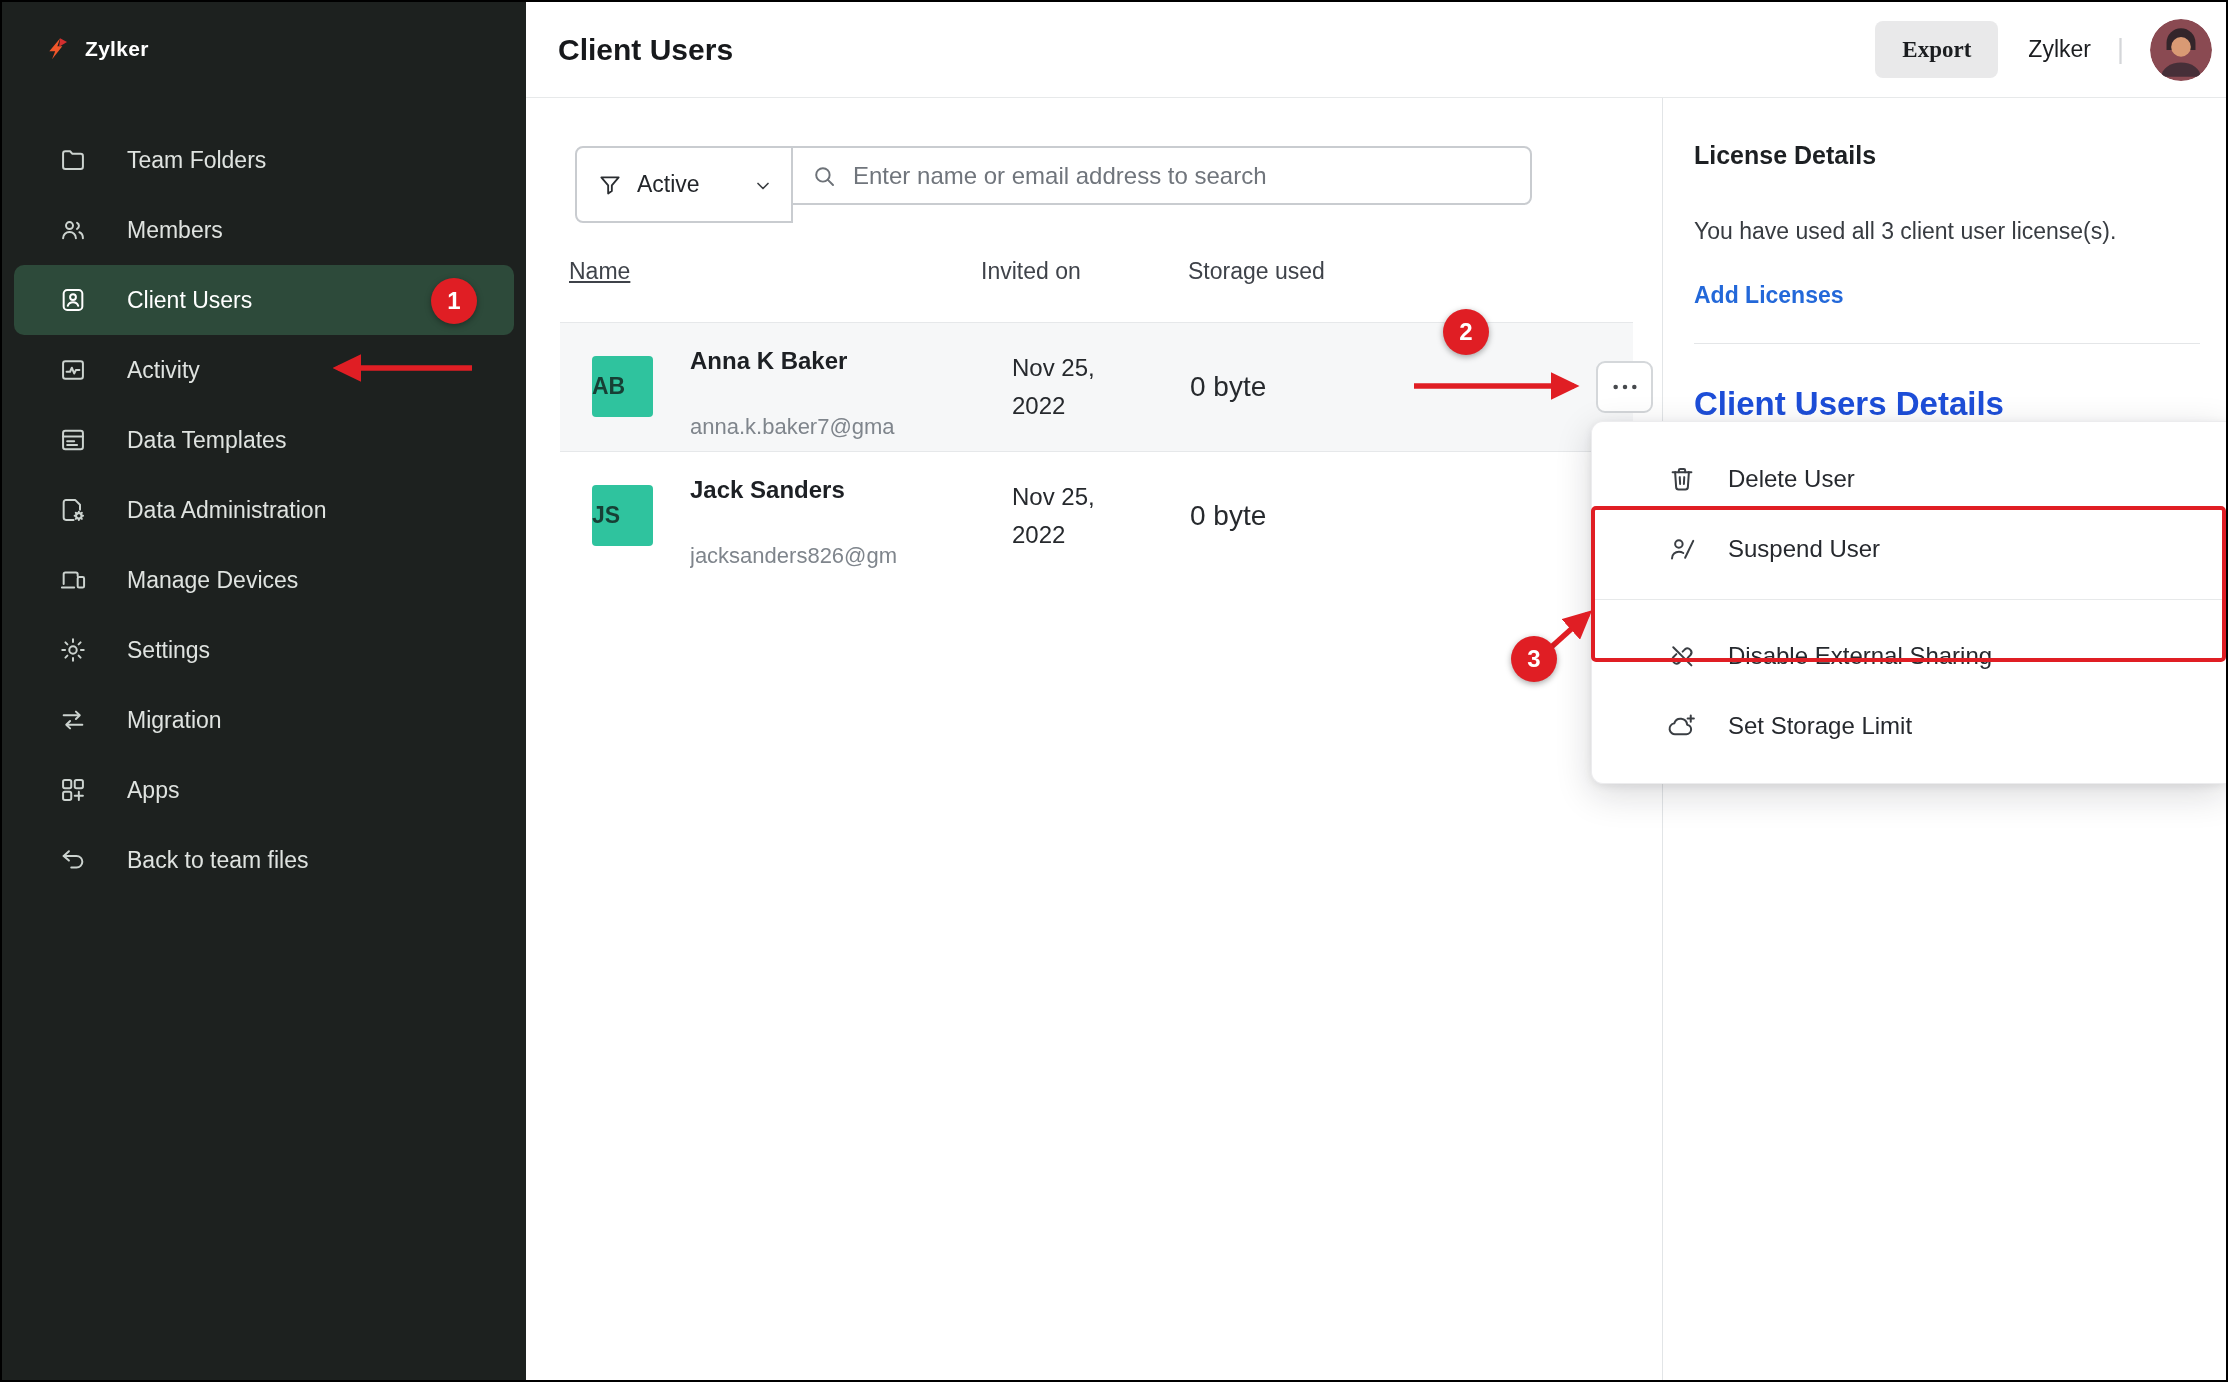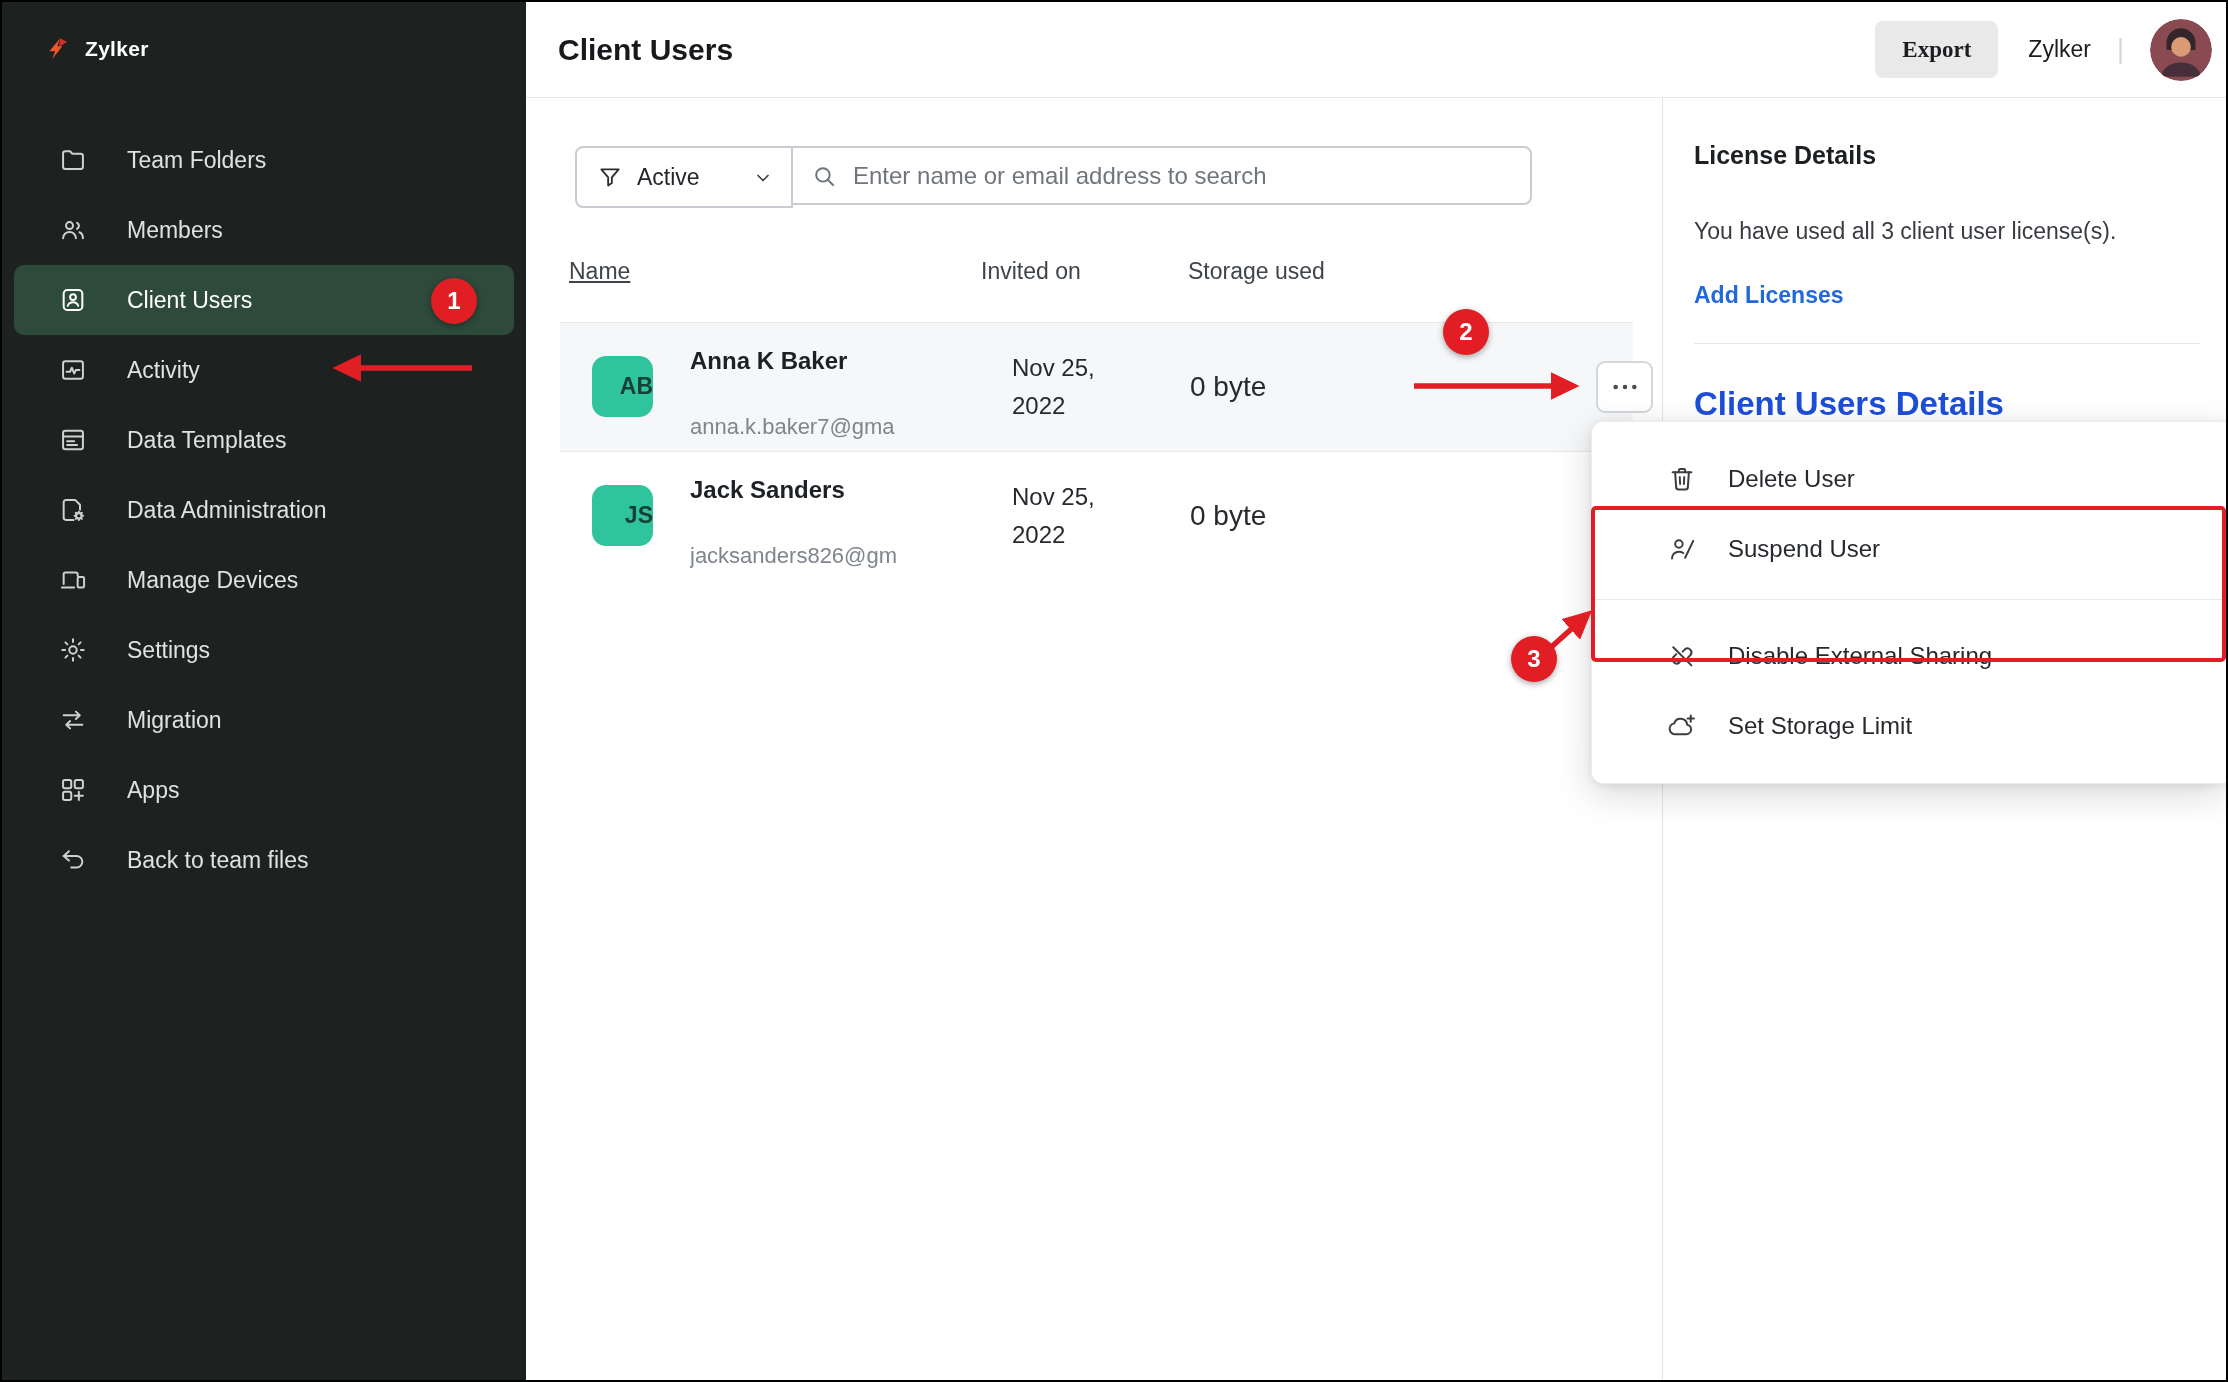--- a/index.html
+++ b/index.html
@@ -33,41 +33,41 @@
   .topbar-right{margin-left:auto;display:flex;align-items:center;}
   .export-btn{height:57px;padding:0 27px;background:#e9e9ea;border:none;border-radius:8px;
     font-family:Liberation Serif, serif;font-size:23px;font-weight:600;color:#1b1d20;cursor:pointer;}
   .account-name{margin-left:30px;font-size:23px;color:#1b1d20;}
   .vbar{margin-left:26px;color:#d4d6d9;font-size:27px;font-weight:300;}
   .avatar{margin-left:26px;width:62px;height:62px;border-radius:50%;overflow:hidden;display:block;}
 
   
   .main{position:absolute;left:524px;top:96px;width:1136px;bottom:0;background:#fff;}
   .toolbar{position:absolute;left:49px;top:48px;display:flex;}
-  .filter{display:flex;align-items:center;gap:14px;width:218px;height:62px;box-sizing:border-box;
+  .filter{display:flex;align-items:center;gap:14px;width:218px;height:77px;box-sizing:border-box;
     background:#fff;border:2px solid #c9ccd0;border-radius:8px 0 0 8px;padding:0 18px 0 20px;
     font-family:inherit;font-size:23px;font-weight:500;color:#23262a;cursor:pointer;}
   .filter .fic{width:26px;height:26px;color:#2a2d31;}
   .filter .chev{width:20px;height:20px;color:#3a3d41;margin-left:auto;}
   .searchbox{display:flex;align-items:center;width:741px;height:59px;box-sizing:border-box;margin-left:-2px;
     background:#fff;border:2px solid #c9ccd0;border-radius:0 8px 8px 0;padding:0 16px 0 18px;gap:14px;}
   .searchbox .sic{width:26px;height:26px;color:#6d7publi278;color:#6d7278;flex:0 0 26px;}
   .searchbox input{flex:1;border:none;outline:none;font-family:inherit;font-size:24px;color:#24272b;background:transparent;}
   .searchbox input::placeholder{color:#70757c;}
 
   .thead{position:absolute;left:34px;top:160px;width:1073px;display:flex;font-size:23px;font-weight:500;color:#3f434a;}
   .th.c1{width:421px;padding-left:9px;box-sizing:border-box;text-decoration:underline;}
   .th.c2{width:207px;}
   .th.c3{flex:1;}
 
   .rows{position:absolute;left:34px;top:224px;width:1073px;}
   .row{position:relative;height:128px;}
   .row.hovered{background:#f6f7f8;border-top:1px solid #e6e8ea;border-bottom:1px solid #e6e8ea;}
-  .avatar-sq{position:absolute;left:32px;top:33px;width:61px;height:61px;border-radius:14px;
-    background:var(--teal);display:flex;align-items:center;justify-content:flex-end;
+  .avatar-sq{position:absolute;left:32px;top:33px;width:61px;height:61px;border-radius:4px;
+    background:var(--teal);display:flex;align-items:center;justify-content:flex-start;
     font-size:23px;font-weight:700;color:#173f35;}
   .nameblock{position:absolute;left:130px;top:24px;width:270px;}
   .uname{font-size:24px;font-weight:600;color:#1d2024;line-height:28px;white-space:nowrap;}
   .uemail{font-size:22px;color:#7f858c;line-height:24px;margin-top:40px;white-space:nowrap;overflow:hidden;width:252px;}
   .invited{position:absolute;left:452px;top:26px;font-size:24px;color:#26292d;line-height:38px;}
   .storage{position:absolute;left:630px;top:50px;font-size:28px;color:#26292d;line-height:28px;}
   .dots{position:absolute;left:1036px;top:38px;width:57px;height:52px;box-sizing:border-box;
     background:#fff;border:2px solid #d4d7da;border-radius:9px;cursor:pointer;
     display:flex;align-items:center;justify-content:center;color:#46494d;padding:0;}
   .dots svg{width:32px;height:32px;display:block;}

